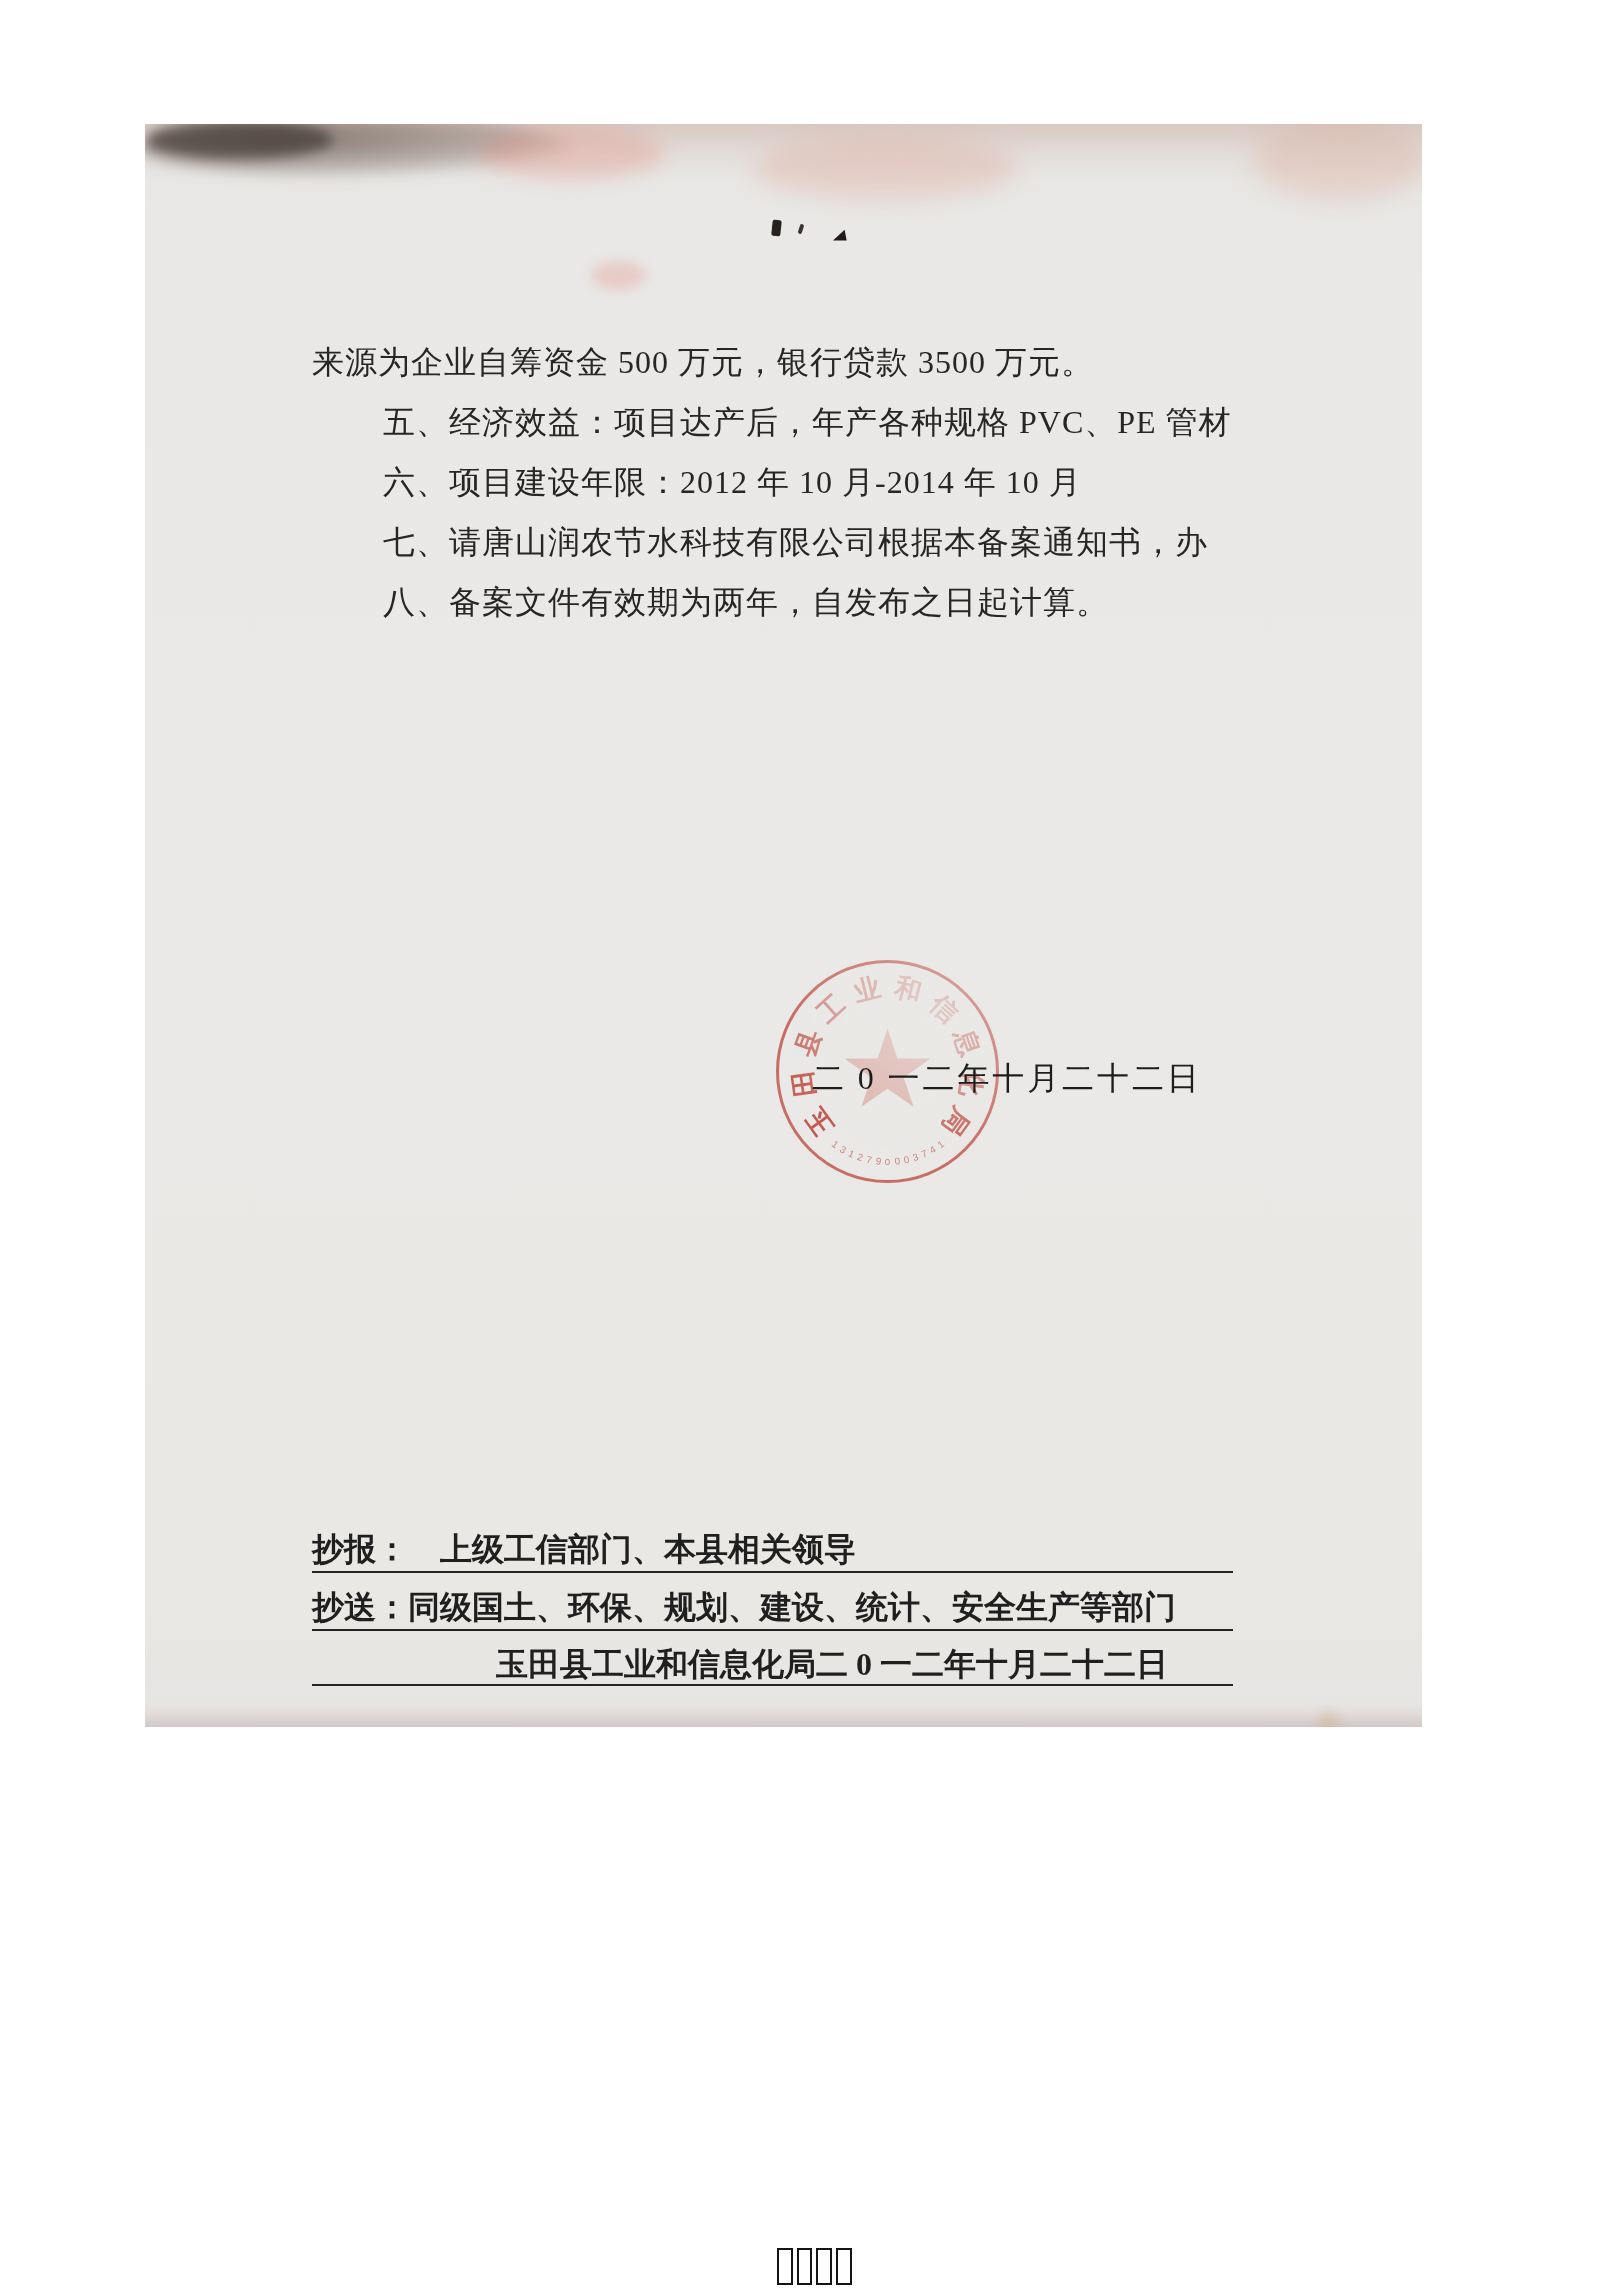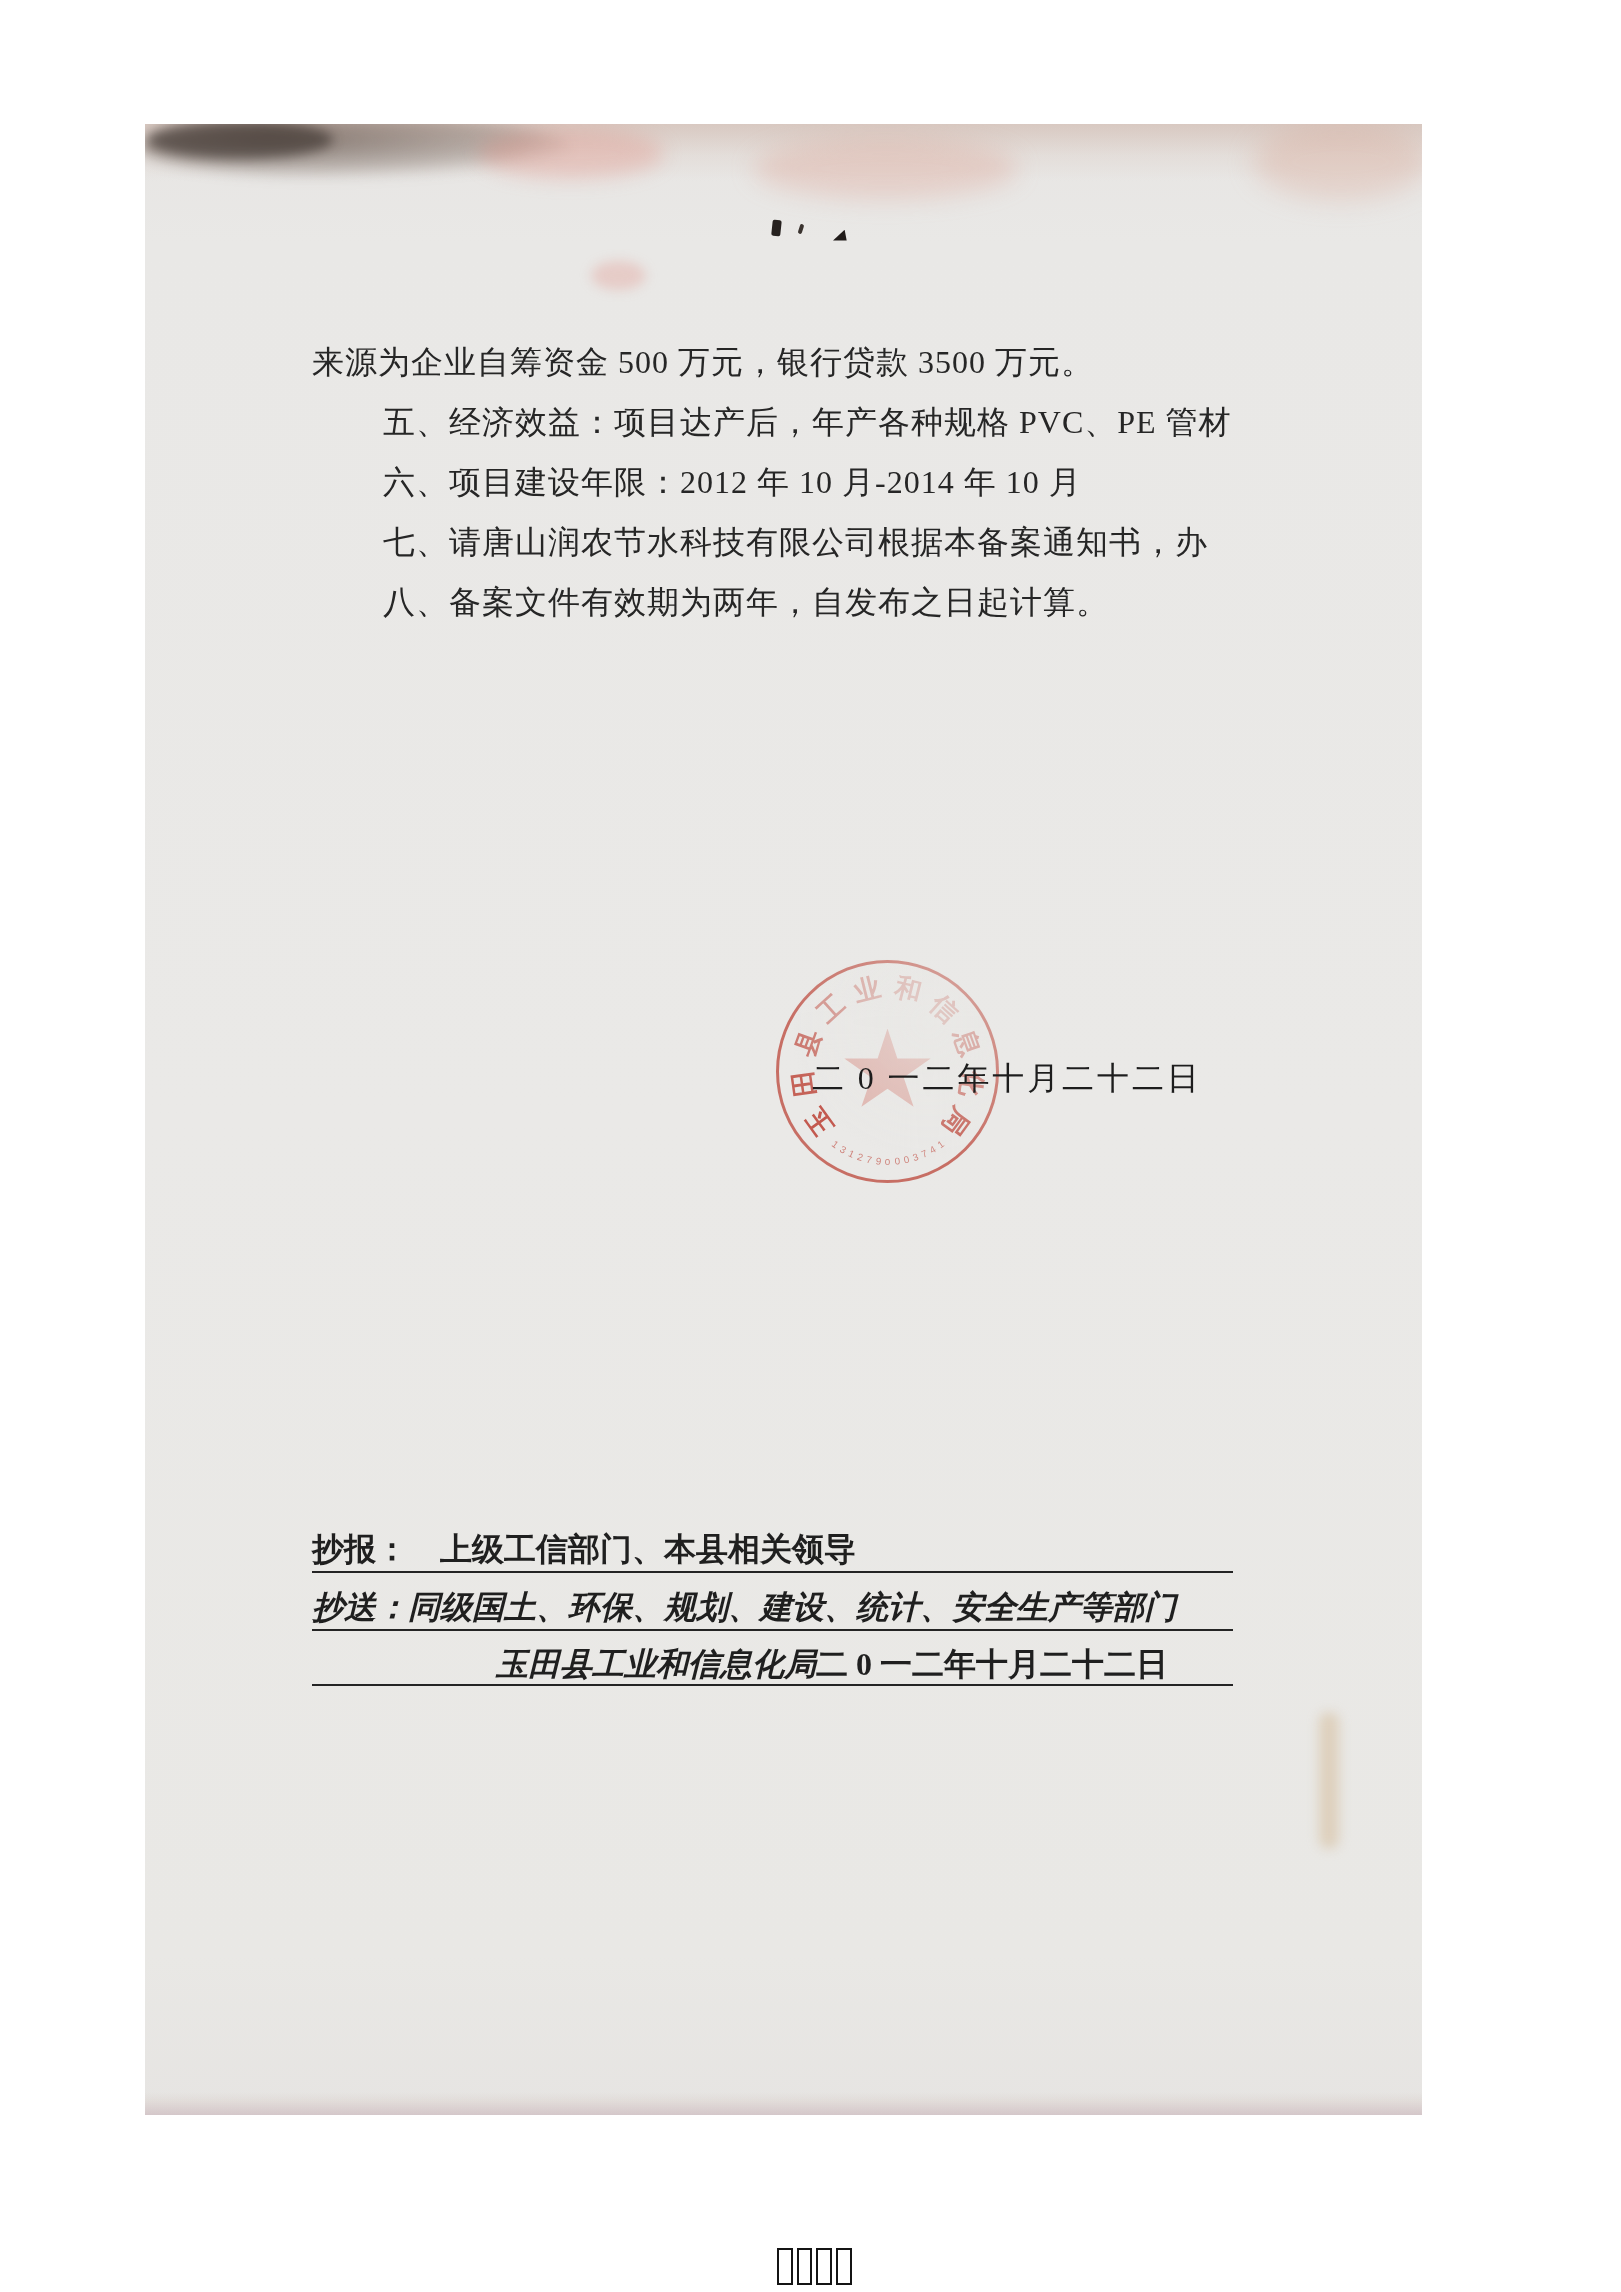--- a/index.html
+++ b/index.html
@@ -2,21 +2,21 @@
 <html><head>
 <meta charset="utf-8">
 <style>
   html,body{margin:0;padding:0;background:#ffffff;}
   .canvas{
     position:relative;width:1621px;height:2293px;background:#ffffff;overflow:hidden;
     font-family:"Liberation Serif","DejaVu Serif",serif;color:#2b2b2b;
   }
   
   .page{
-    position:absolute;left:145px;top:124px;width:1277px;height:1991px;
+    position:absolute;left:145px;top:124px;width:1277px;height:1603px;
     background:linear-gradient(180deg,#e7e5e3 0%,#e9e8e6 6%,#eae9e7 50%,#e9e8e5 92%,#e6e4e2 100%);
     overflow:hidden;
   }
   
   .art{position:absolute;pointer-events:none;}
   .art-topband{left:0;top:0;width:100%;height:57px;
     background:linear-gradient(180deg,rgba(198,166,152,.45),rgba(205,175,160,.15) 55%,rgba(205,175,160,0));}
   .art-topleft-smudge{left:-5.9px;top:-7.8px;width:431px;height:61px;border-radius:50%;
     background:radial-gradient(ellipse at 30% 40%,rgba(72,58,50,.62),rgba(90,72,62,.25) 60%,transparent 75%);
     filter:blur(6.9px);}
@@ -75,21 +75,21 @@
     position:absolute;left:667px;top:933px;z-index:5;
     font-size:32px;letter-spacing:2.9px;color:#1d1d1d;white-space:nowrap;
   }
   
   .f-row{
     position:absolute;left:167px;width:921px;height:41px;
     border-bottom:2.9px solid #242424;
     font-size:32px;line-height:39px;font-weight:bold;white-space:nowrap;color:#1f1f1f;
   }
   .f-serif{font-family:"Liberation Serif","DejaVu Serif",serif;}
-  .f-sans{font-family:"Liberation Sans","DejaVu Sans",sans-serif;font-weight:bold;font-style:italic;}
+  .f-sans{font-family:"Liberation Sans","DejaVu Sans",sans-serif;font-weight:bold;}
   .f-row1{top:1331px;}
   .f-row2{top:1406px;}
   .f-row3{top:1464px;}
   .f-row4{top:1521px;display:flex;justify-content:flex-end;padding-right:65px;box-sizing:border-box;}
   
   .tofu-wrap{position:absolute;left:777px;top:2248px;display:flex;gap:3.9px;}
   .tofu{width:11.8px;height:33px;border:2.9px solid #141414;background:transparent;}
 </style>
 </head>
 <body>

